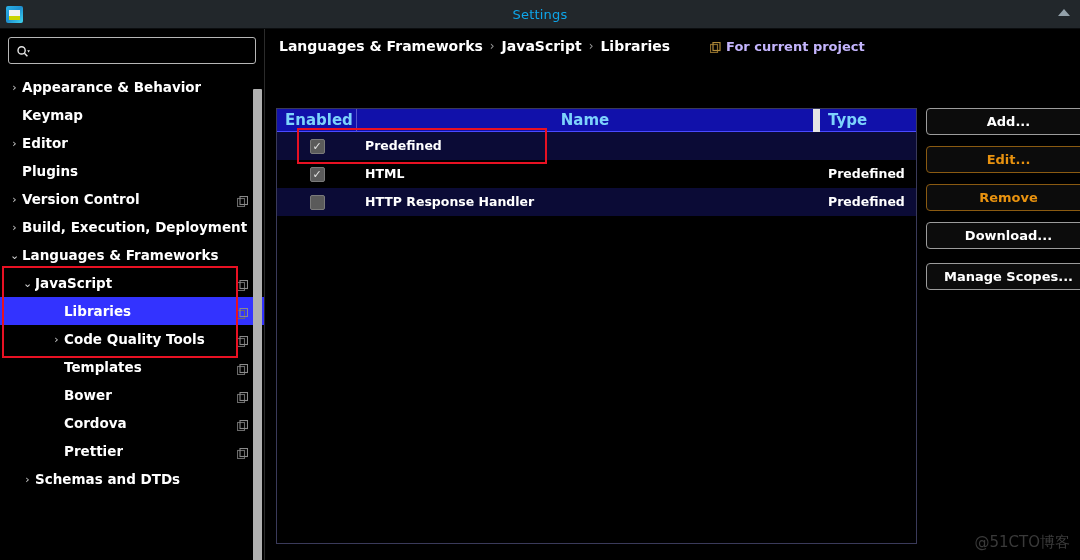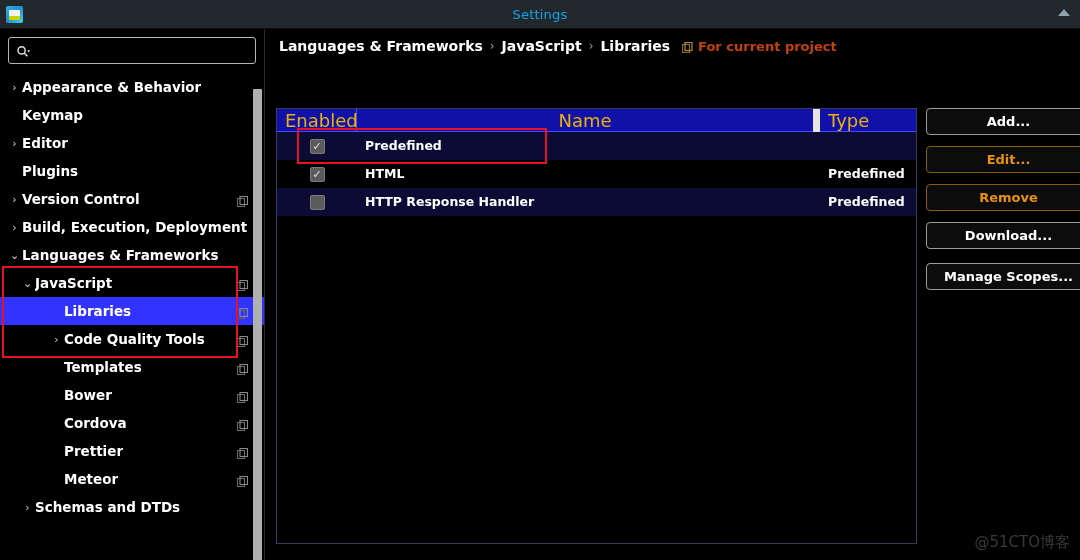--- a/index.html
+++ b/index.html
@@ -124,22 +124,22 @@
   .breadcrumb {
     position: absolute; left: 13px; top: 9px;
     display: flex; align-items: center;
     font-size: 14px; font-weight: bold;
     color: #ffffff;
     font-family: "DejaVu Sans", "Liberation Sans", sans-serif;
   }
   .crumb { color: #ffffff; }
   .crumb-sep { color: #9a9a9a; margin: 0 7px; font-weight: normal; font-size: 12px; }
   .for-project {
-    margin-left: 12px;
-    color: #c2410c;
+    margin-left: 40px;
+    color: #c4b5fd;
     display: flex; align-items: center;
     font-size: 13px; font-weight: bold;
   }
   .for-project .ficon { margin-right: 5px; width: 11px; height: 11px; display:inline-block; }
 
   .libs-label {
     position: absolute; left: 13px; top: 81px;
     color: #ffffff; font-weight: bold; font-size: 13.5px;
   }
 
@@ -150,21 +150,21 @@
     background: #000000;
   }
   .thead {
     display: flex;
     height: 23px;
     background: #1111aa;
     border-bottom: 1px solid #4a4aff;
     align-items: center;
   }
   .th {
-    color: #eab308; font-weight: normal; font-size: 18px;
+    color: #7dd3fc; font-weight: bold; font-size: 15px;
     padding: 0 8px;
     height: 23px; line-height: 23px;
   }
   .th.c-enabled { width: 80px; border-right: 1px solid #5555cc; }
   .th.c-name { flex: 1; border-right: 7px solid #e5e5e5; text-align: center; }
   .th.c-type { width: 96px; }
   .trow {
     display: flex; align-items: center;
     height: 28px;
   }
@@ -331,28 +331,20 @@
           <span class="arrow"></span>
           <span class="lbl">Cordova</span>
           <span class="copyicon"><svg width="11" height="11" viewBox="0 0 11 11">
               <rect x="0.5" y="2.5" width="7" height="8" fill="none" stroke="#6a6a6a" stroke-width="1.1"></rect>
               <rect x="3" y="0.5" width="7.5" height="8" fill="none" stroke="#8a8a8a" stroke-width="1.1"></rect>
             </svg></span>
         </div>
         <div class="tree-item ind2">
           <span class="arrow"></span>
           <span class="lbl">Prettier</span>
-          <span class="copyicon"><svg width="11" height="11" viewBox="0 0 11 11">
-              <rect x="0.5" y="2.5" width="7" height="8" fill="none" stroke="#6a6a6a" stroke-width="1.1"></rect>
-              <rect x="3" y="0.5" width="7.5" height="8" fill="none" stroke="#8a8a8a" stroke-width="1.1"></rect>
-            </svg></span>
-        </div>
-        <div class="tree-item ind2">
-          <span class="arrow"></span>
-          <span class="lbl">Meteor</span>
           <span class="copyicon"><svg width="11" height="11" viewBox="0 0 11 11">
               <rect x="0.5" y="2.5" width="7" height="8" fill="none" stroke="#6a6a6a" stroke-width="1.1"></rect>
               <rect x="3" y="0.5" width="7.5" height="8" fill="none" stroke="#8a8a8a" stroke-width="1.1"></rect>
             </svg></span>
         </div>
         <div class="tree-item ind1">
           <span class="arrow">›</span>
           <span class="lbl">Schemas and DTDs</span>
           <span class="copyicon"></span>
         </div>

